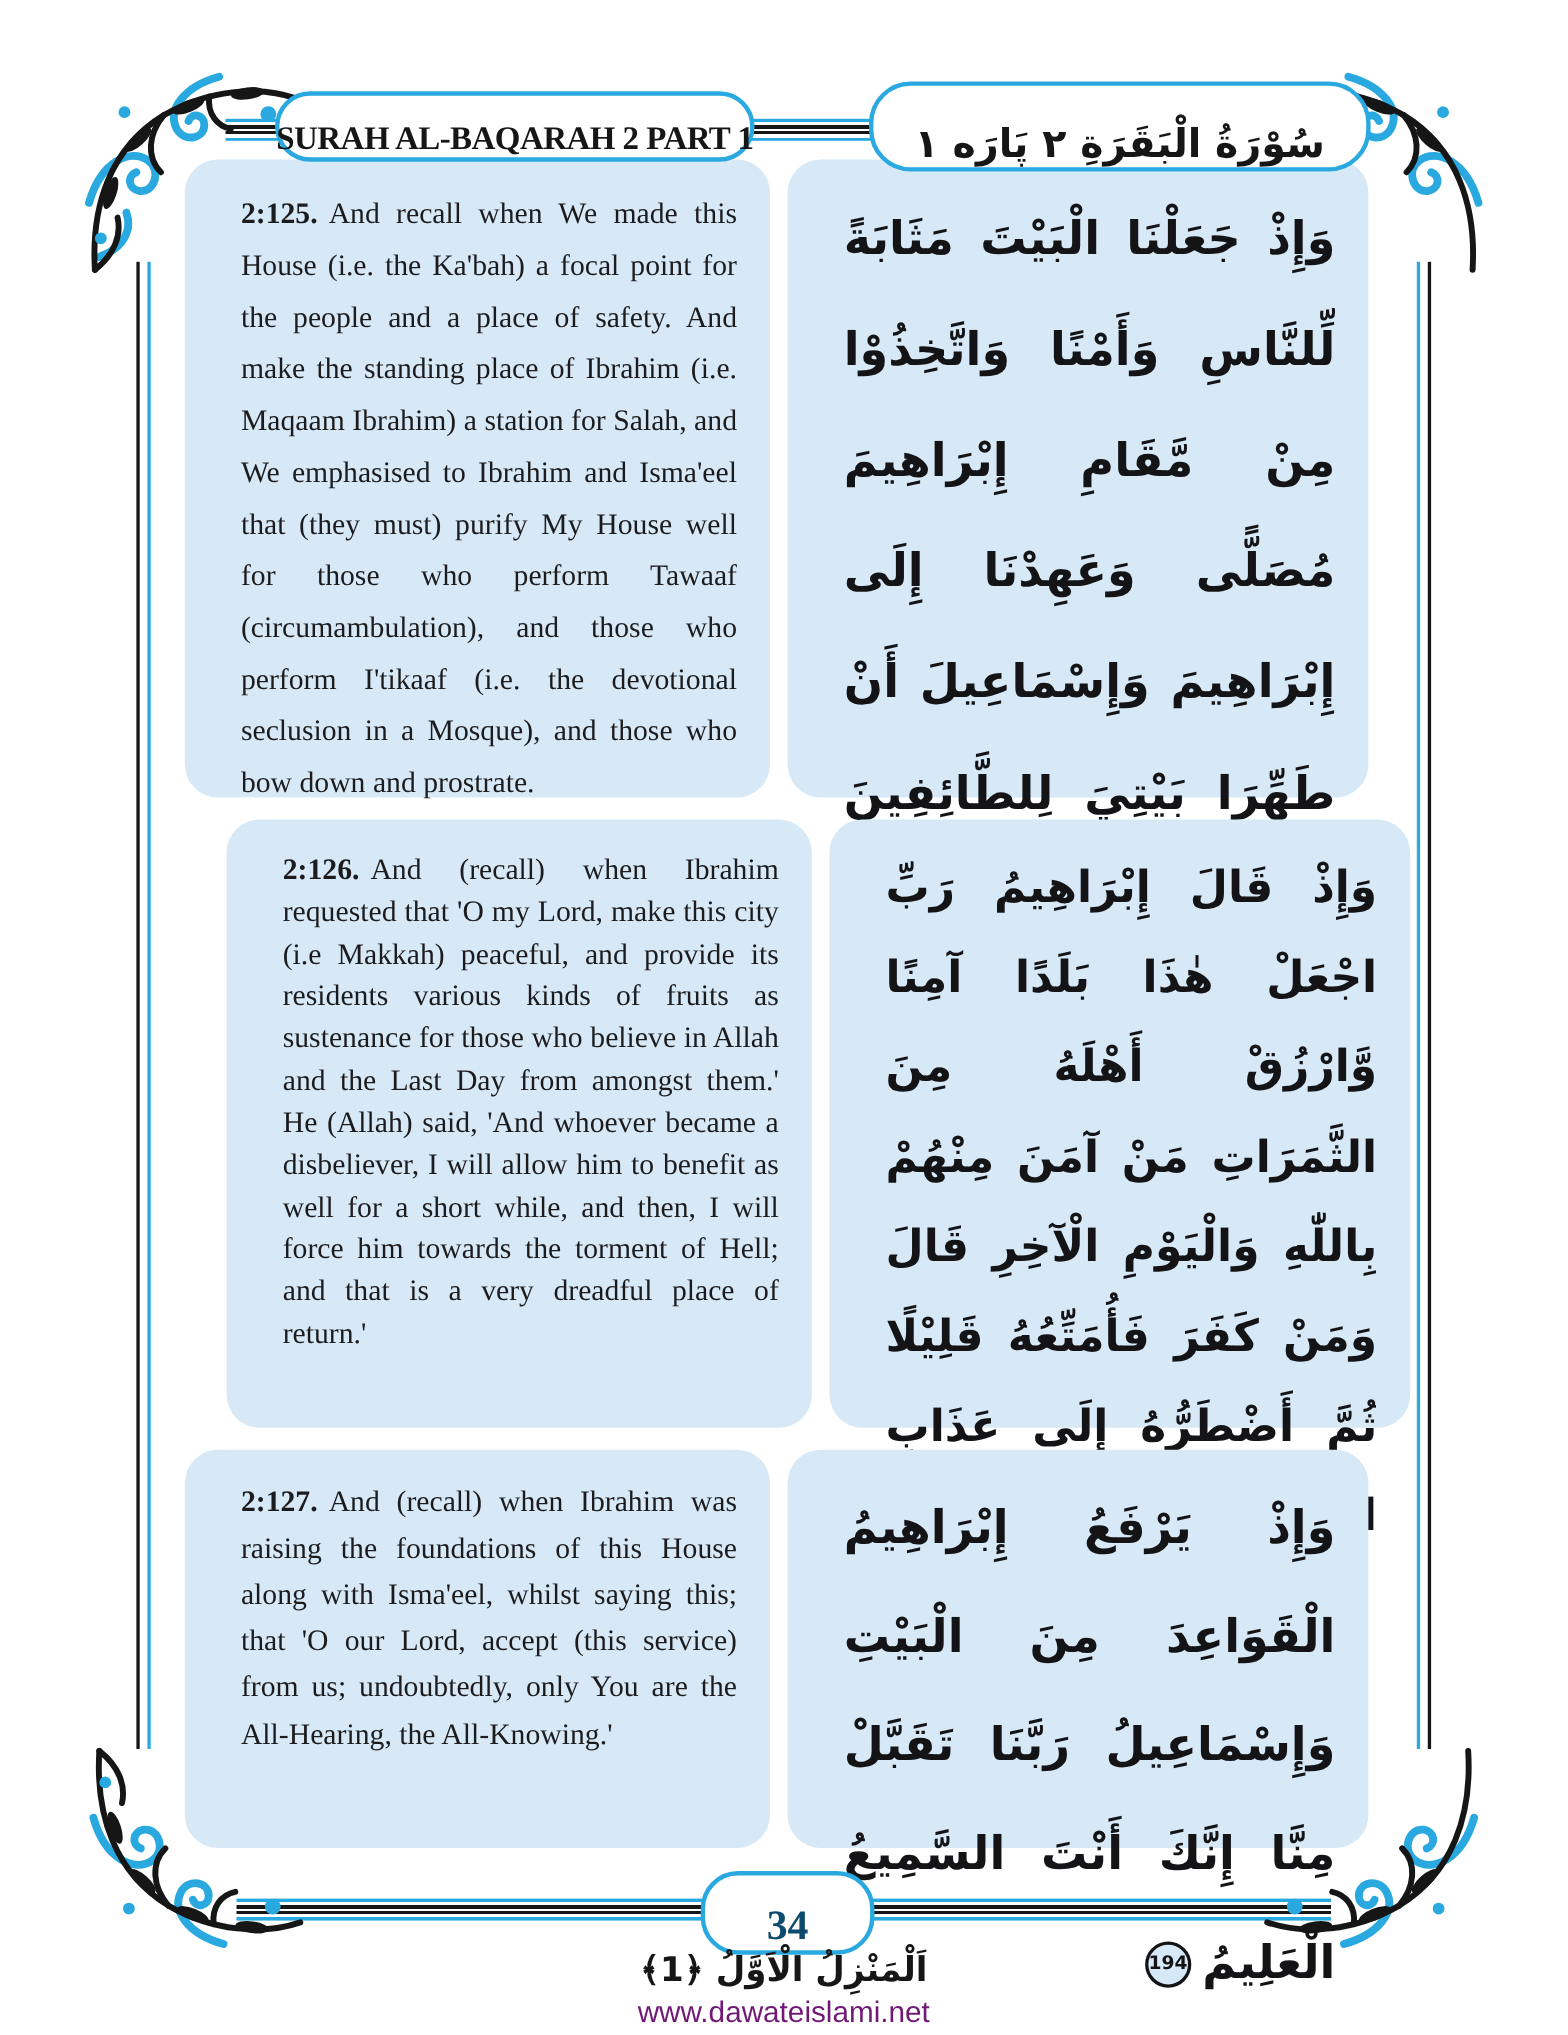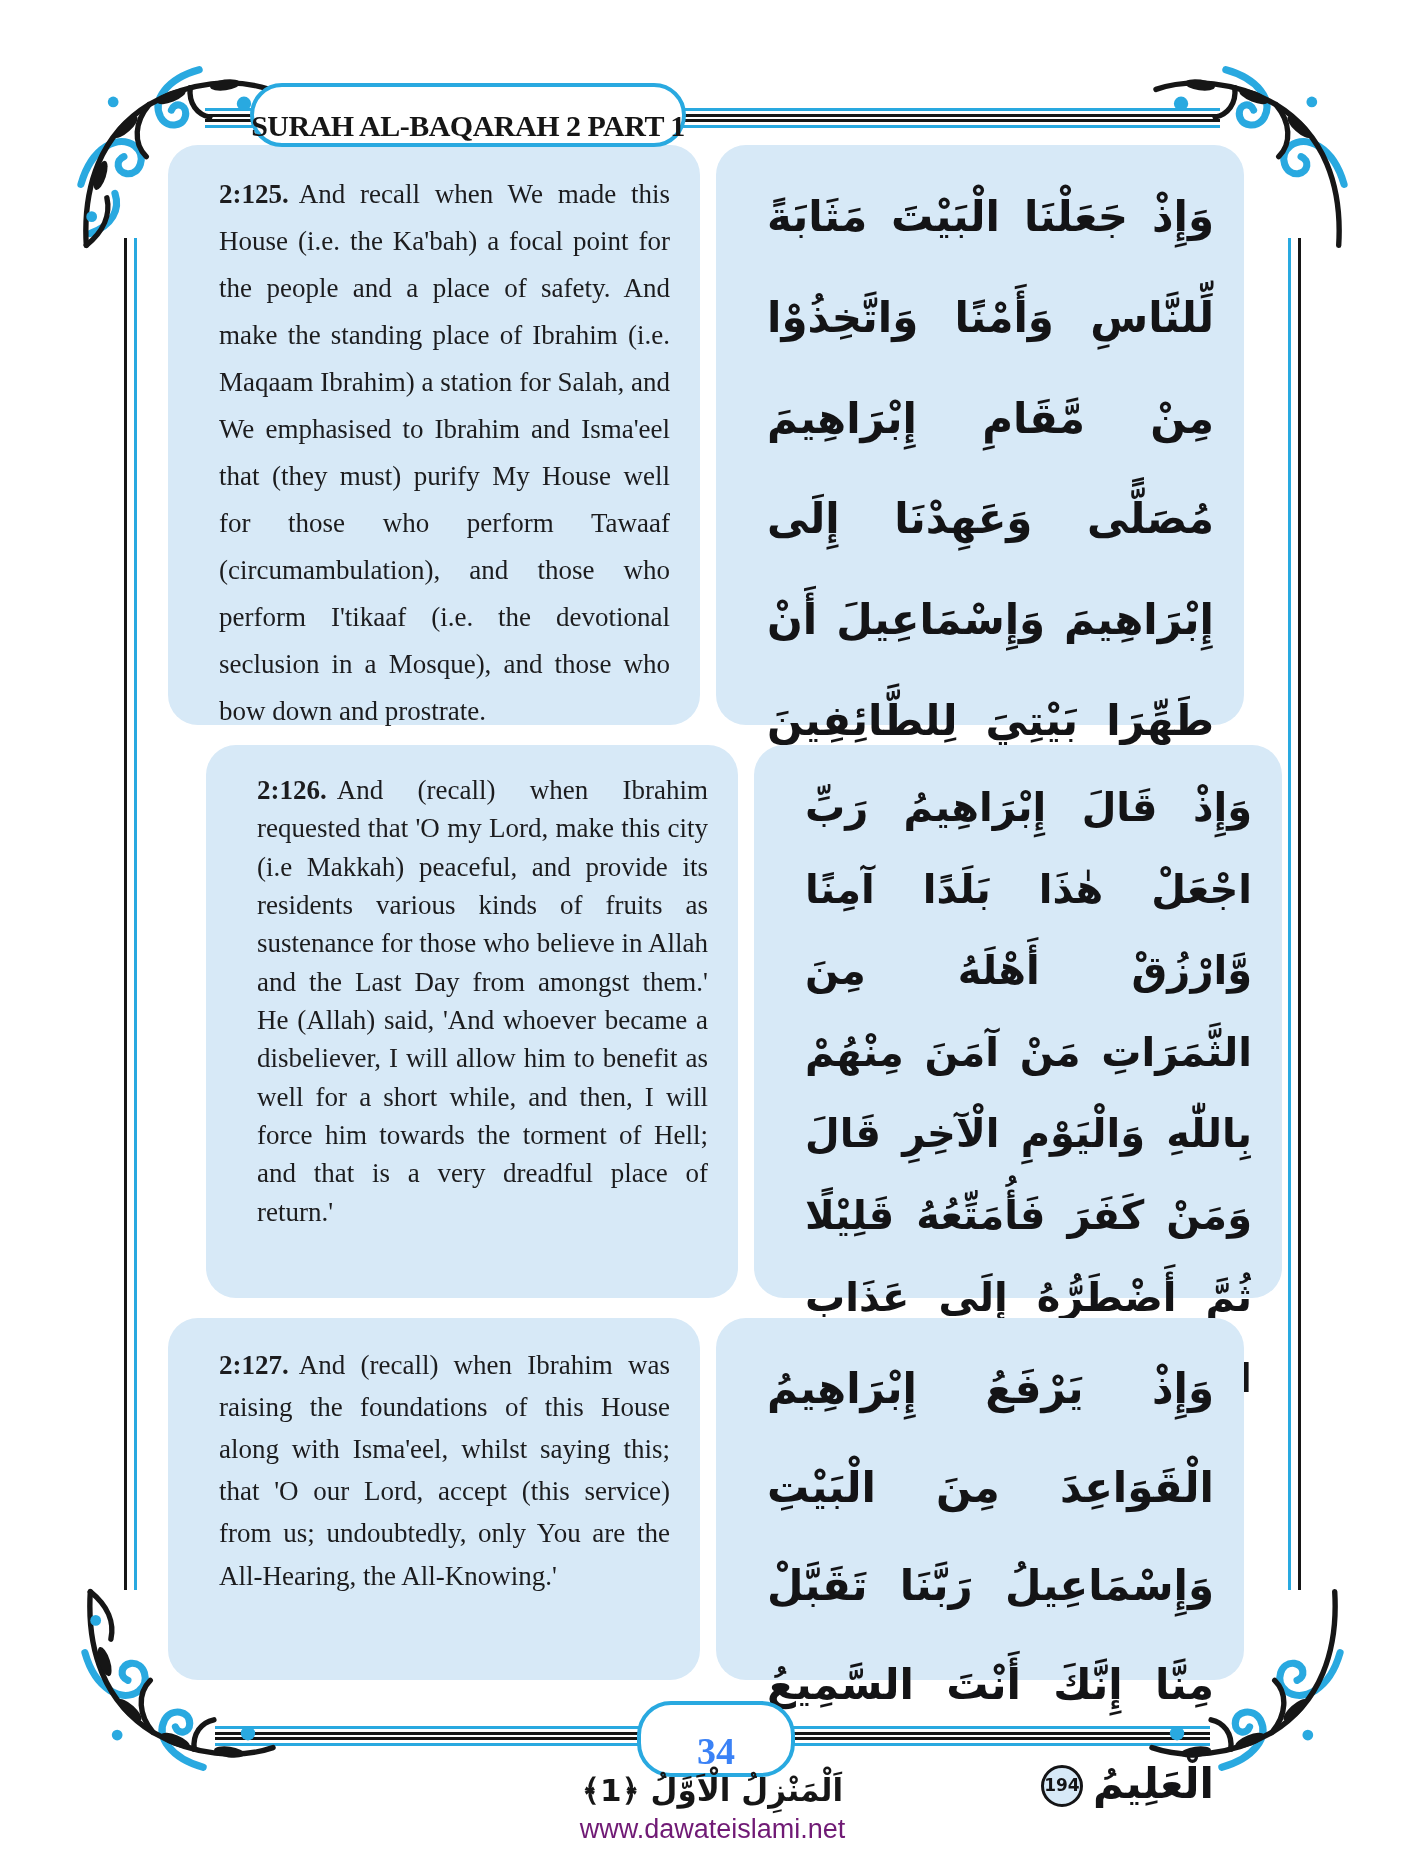--- a/index.html
+++ b/index.html
@@ -77,21 +77,21 @@
 
   .ayah-circle {
     display:inline-block; width:36px; height:36px; border:3px solid #141416;
     border-radius:50%; text-align:center; line-height:34px; font-size:17px;
     font-weight:700; vertical-align:middle; margin:0 10px; background:#d7e9f7;
   }
 
   
   .pill-page-number {
     left:637px; top:1701px; width:150px; height:68px; border-radius:34px;
-    font-weight:bold; font-size:38px; color:#3b82f6;
+    font-weight:bold; font-size:38px; color:#0c4a6e;
   }
   .manzil {
     position:absolute; left:0; right:0; top:1772px; text-align:center;
     font-family:"DejaVu Sans", sans-serif; font-weight:700; font-size:31px;
     direction:rtl; color:#161616; z-index:3;
   }
   .website {
     position:absolute; left:0; right:0; top:1814px; text-align:center;
     font-family:"Liberation Sans", sans-serif; font-size:27px; color:#701a75;
     z-index:3;
@@ -193,20 +193,23 @@
 
   <div class="sideline black" style="left:124px;"></div>
   <div class="sideline cyan" style="left:134px;"></div>
   <div class="sideline cyan" style="left:1288px;"></div>
   <div class="sideline black" style="left:1298px;"></div>
 
   <div class="rule rule-top"></div>
   <div class="pill pill-title-en">
     <span>SURAH AL-BAQARAH 2 PART 1</span>
   </div>
+  <div class="pill pill-title-ar">
+    <span>سُوْرَةُ الْبَقَرَةِ ٢ پَارَه ١</span>
+  </div>
 
   <div class="panel col-en row1">
     <div class="en-text">
       <b>2:125.</b><span>And recall when We made this House (i.e. the Ka'bah) a focal point for the people and a place of safety. And make the standing place of Ibrahim (i.e. Maqaam Ibrahim) a station for Salah, and We emphasised to Ibrahim and Isma'eel that (they must) purify My House well for those who perform Tawaaf (circumambulation), and those who perform I'tikaaf (i.e. the devotional seclusion in a Mosque), and those who bow down and prostrate.</span>
     </div>
   </div>
   <div class="panel col-ar row1">
     <div class="ar-text">
       <span>وَإِذْ جَعَلْنَا الْبَيْتَ مَثَابَةً لِّلنَّاسِ وَأَمْنًا وَاتَّخِذُوْا مِنْ مَّقَامِ إِبْرَاهِيمَ مُصَلًّى وَعَهِدْنَا إِلَى إِبْرَاهِيمَ وَإِسْمَاعِيلَ أَنْ طَهِّرَا بَيْتِيَ لِلطَّائِفِينَ وَالْعَاكِفِينَ وَالرُّكَّعِ السُّجُودِ</span><span class="ayah-circle">١٢٥</span>
     </div>

